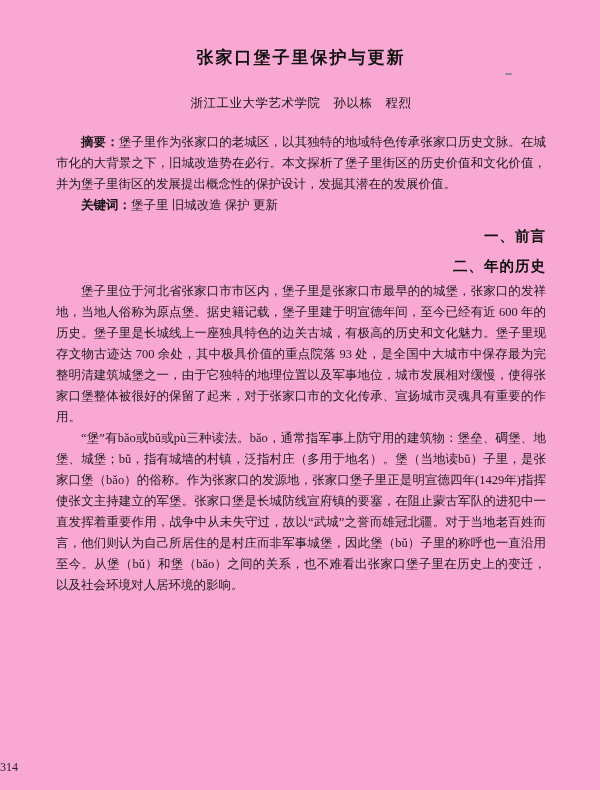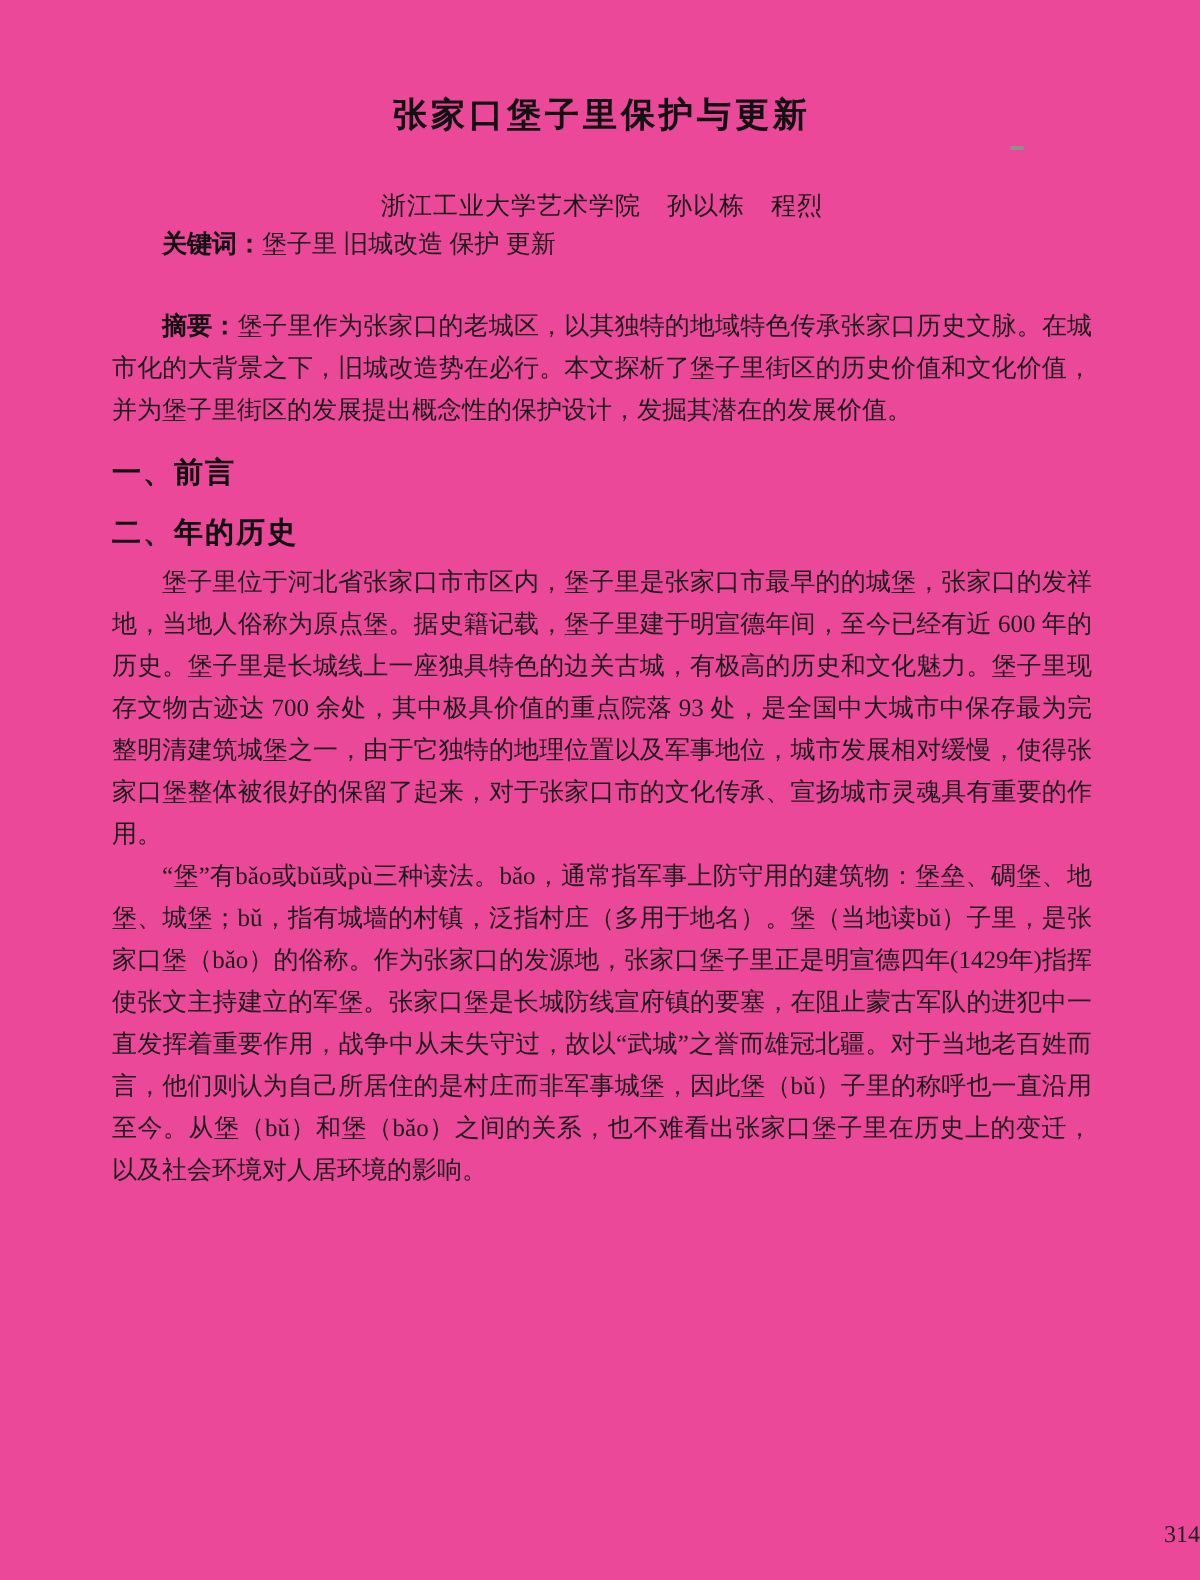--- a/index.html
+++ b/index.html
@@ -4,21 +4,21 @@
 <style>
   html, body {
     margin: 0;
     padding: 0;
     background: #ffffff;
   }
   .page {
     position: relative;
     width: 600px;
     height: 790px;
-    background: #ec4899;
+    background: #f9a8d4;
     overflow: hidden;
     font-family: "Liberation Serif", "DejaVu Serif", serif;
     color: #1b1b1b;
   }
   .content {
     position: absolute;
     left: 56px;
     right: 54px;
     top: 0;
   }
@@ -48,34 +48,34 @@
   .abstract {
     margin-top: 20px;
   }
   .b {
     font-weight: bold;
     color: #121212;
   }
   .sec {
     font-size: 14.5px;
     font-weight: bold;
-    text-align: left;
+    text-align: right;
     letter-spacing: 1px;
     margin: 11px 0 5px 0;
     color: #101010;
   }
   section {
     margin: 0;
   }
   .pageno {
     position: absolute;
     left: 0;
     right: 0;
     bottom: 15px;
-    text-align: right;
+    text-align: left;
     font-size: 12px;
     color: #222;
   }
   .speck {
     position: absolute;
     left: 505px;
     top: 73px;
     width: 7px;
     height: 2px;
     background: #8f8f8f;
@@ -85,23 +85,23 @@
 </head>
 <body>
 
 <div class="page">
   <div class="speck"></div>
 
   <div class="content">
     <h1 class="title">张家口堡子里保护与更新</h1>
     <div class="authors">浙江工业大学艺术学院　孙以栋　程烈</div>
 
+    <p class="para abstract"><span class="b">摘要：</span><span>堡子里作为张家口的老城区，以其独特的地域特色传承张家口历史文脉。在城市化的大背景之下，旧城改造势在必行。本文探析了堡子里街区的历史价值和文化价值，并为堡子里街区的发展提出概念性的保护设计，发掘其潜在的发展价值。</span></p>
+
     <p class="para"><span class="b">关键词：</span><span>堡子里 旧城改造 保护 更新</span></p>
-
-    <p class="para abstract"><span class="b">摘要：</span><span>堡子里作为张家口的老城区，以其独特的地域特色传承张家口历史文脉。在城市化的大背景之下，旧城改造势在必行。本文探析了堡子里街区的历史价值和文化价值，并为堡子里街区的发展提出概念性的保护设计，发掘其潜在的发展价值。</span></p>
 
     <section>
       <h2 class="sec">一、前言</h2>
     </section>
 
     <section>
       <h2 class="sec">二、年的历史</h2>
       <p class="para">堡子里位于河北省张家口市市区内，堡子里是张家口市最早的的城堡，张家口的发祥地，当地人俗称为原点堡。据史籍记载，堡子里建于明宣德年间，至今已经有近 600 年的历史。堡子里是长城线上一座独具特色的边关古城，有极高的历史和文化魅力。堡子里现存文物古迹达 700 余处，其中极具价值的重点院落 93 处，是全国中大城市中保存最为完整明清建筑城堡之一，由于它独特的地理位置以及军事地位，城市发展相对缓慢，使得张家口堡整体被很好的保留了起来，对于张家口市的文化传承、宣扬城市灵魂具有重要的作用。</p>
     </section>
 

